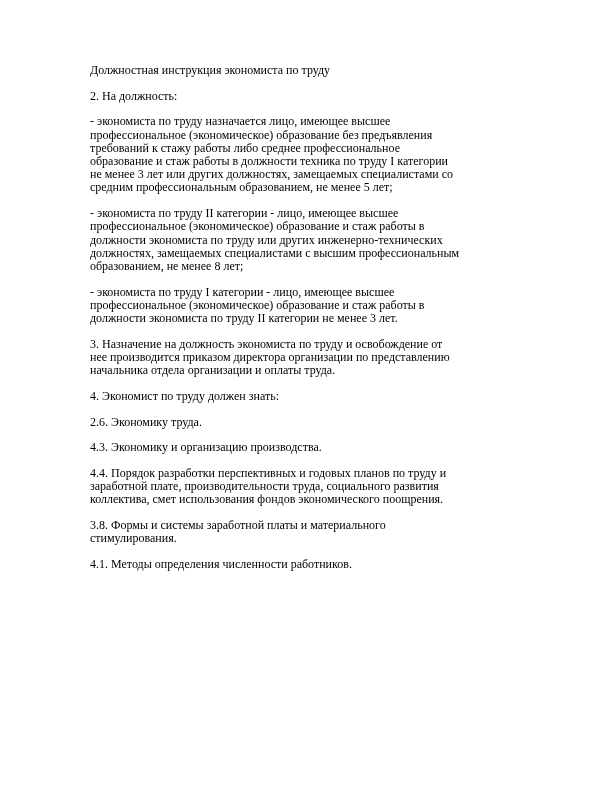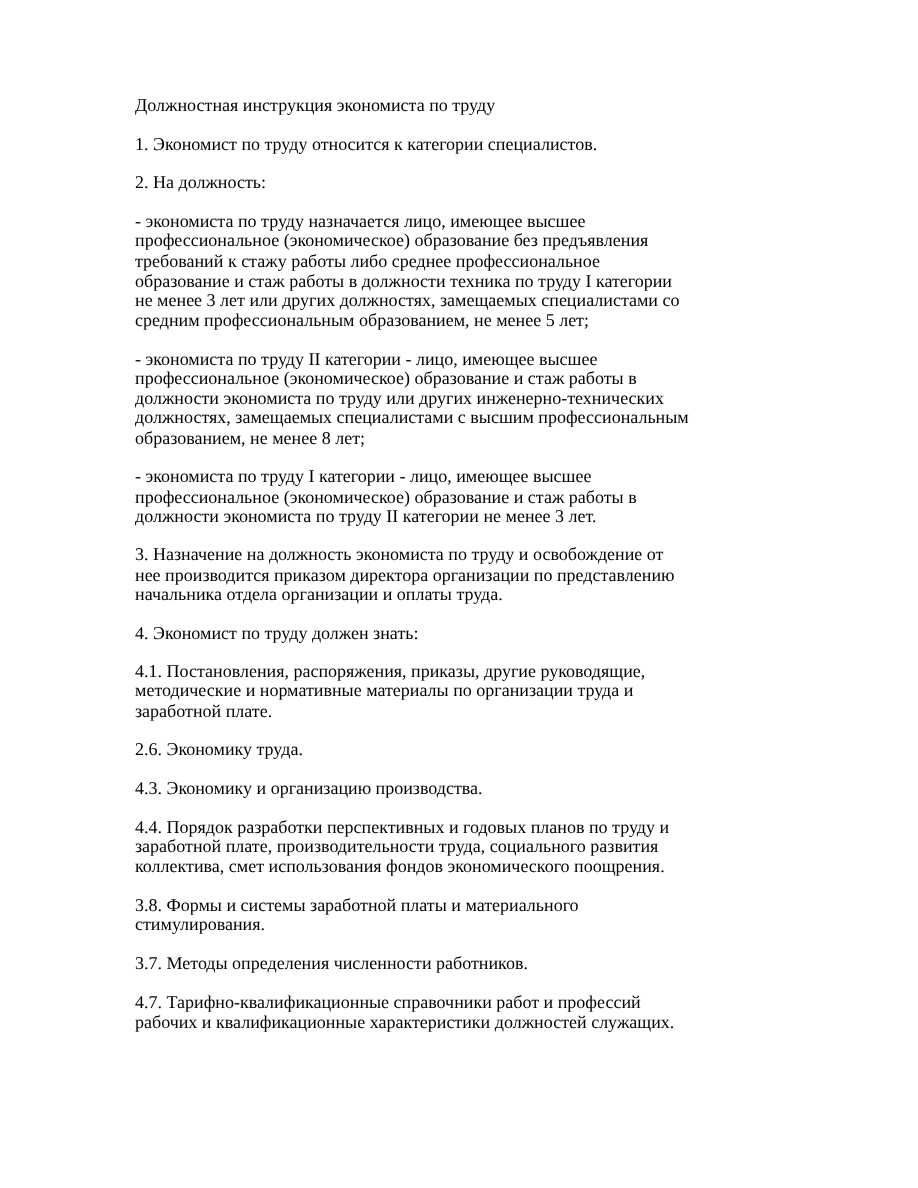--- a/index.html
+++ b/index.html
@@ -29,47 +29,41 @@
     white-space: pre-line; 
     color: #000000;
   }
 </style>
 </head>
 <body>
 
 <div class="page">
   <div class="content">
     <p>Должностная инструкция экономиста по труду</p>
-    <p>1. Экономист по труду относится к категории специалистов.</p>
     <p>2. На должность:</p>
     <p>- экономиста по труду назначается лицо, имеющее высшее
 профессиональное (экономическое) образование без предъявления
 требований к стажу работы либо среднее профессиональное
 образование и стаж работы в должности техника по труду I категории
 не менее 3 лет или других должностях, замещаемых специалистами со
 средним профессиональным образованием, не менее 5 лет;</p>
     <p>- экономиста по труду II категории - лицо, имеющее высшее
 профессиональное (экономическое) образование и стаж работы в
 должности экономиста по труду или других инженерно-технических
 должностях, замещаемых специалистами с высшим профессиональным
 образованием, не менее 8 лет;</p>
     <p>- экономиста по труду I категории - лицо, имеющее высшее
 профессиональное (экономическое) образование и стаж работы в
 должности экономиста по труду II категории не менее 3 лет.</p>
     <p>3. Назначение на должность экономиста по труду и освобождение от
 нее производится приказом директора организации по представлению
 начальника отдела организации и оплаты труда.</p>
     <p>4. Экономист по труду должен знать:</p>
-    <p>4.1. Постановления, распоряжения, приказы, другие руководящие,
-методические и нормативные материалы по организации труда и
-заработной плате.</p>
     <p>2.6. Экономику труда.</p>
     <p>4.3. Экономику и организацию производства.</p>
     <p>4.4. Порядок разработки перспективных и годовых планов по труду и
 заработной плате, производительности труда, социального развития
 коллектива, смет использования фондов экономического поощрения.</p>
     <p>3.8. Формы и системы заработной платы и материального
 стимулирования.</p>
-    <p>3.7. Методы определения численности работников.</p>
-    <p>4.7. Тарифно-квалификационные справочники работ и профессий
-рабочих и квалификационные характеристики должностей служащих.</p>
+    <p>4.1. Методы определения численности работников.</p>
   </div>
 </div>
 
 </body></html>

